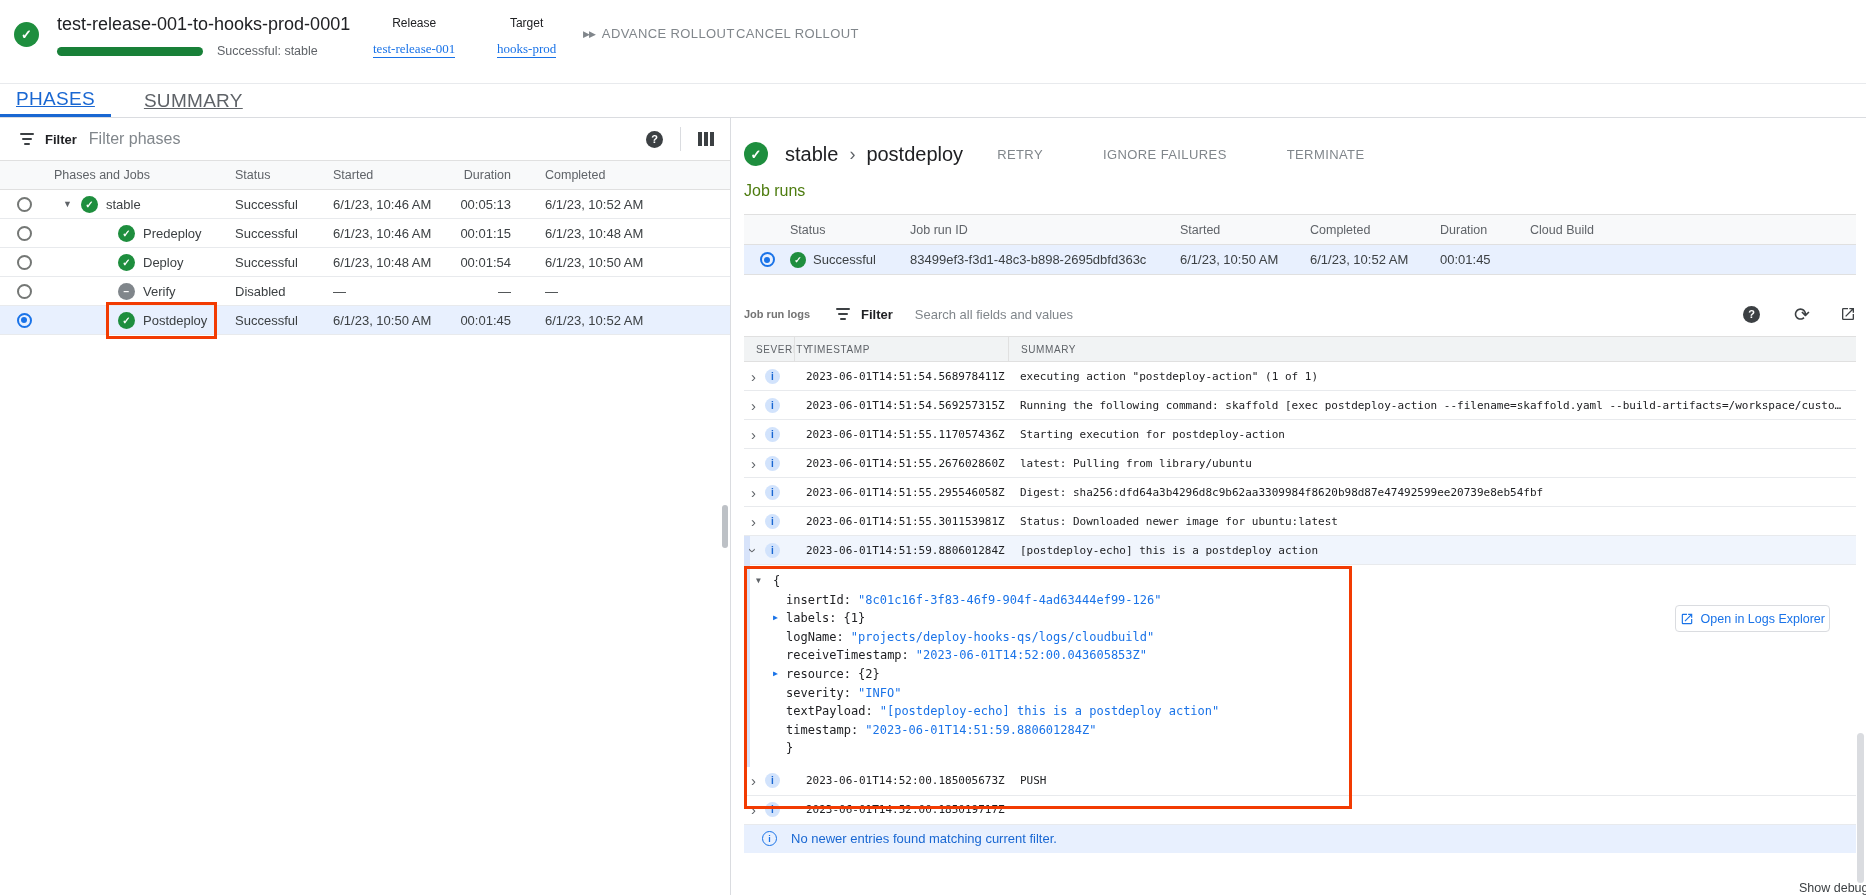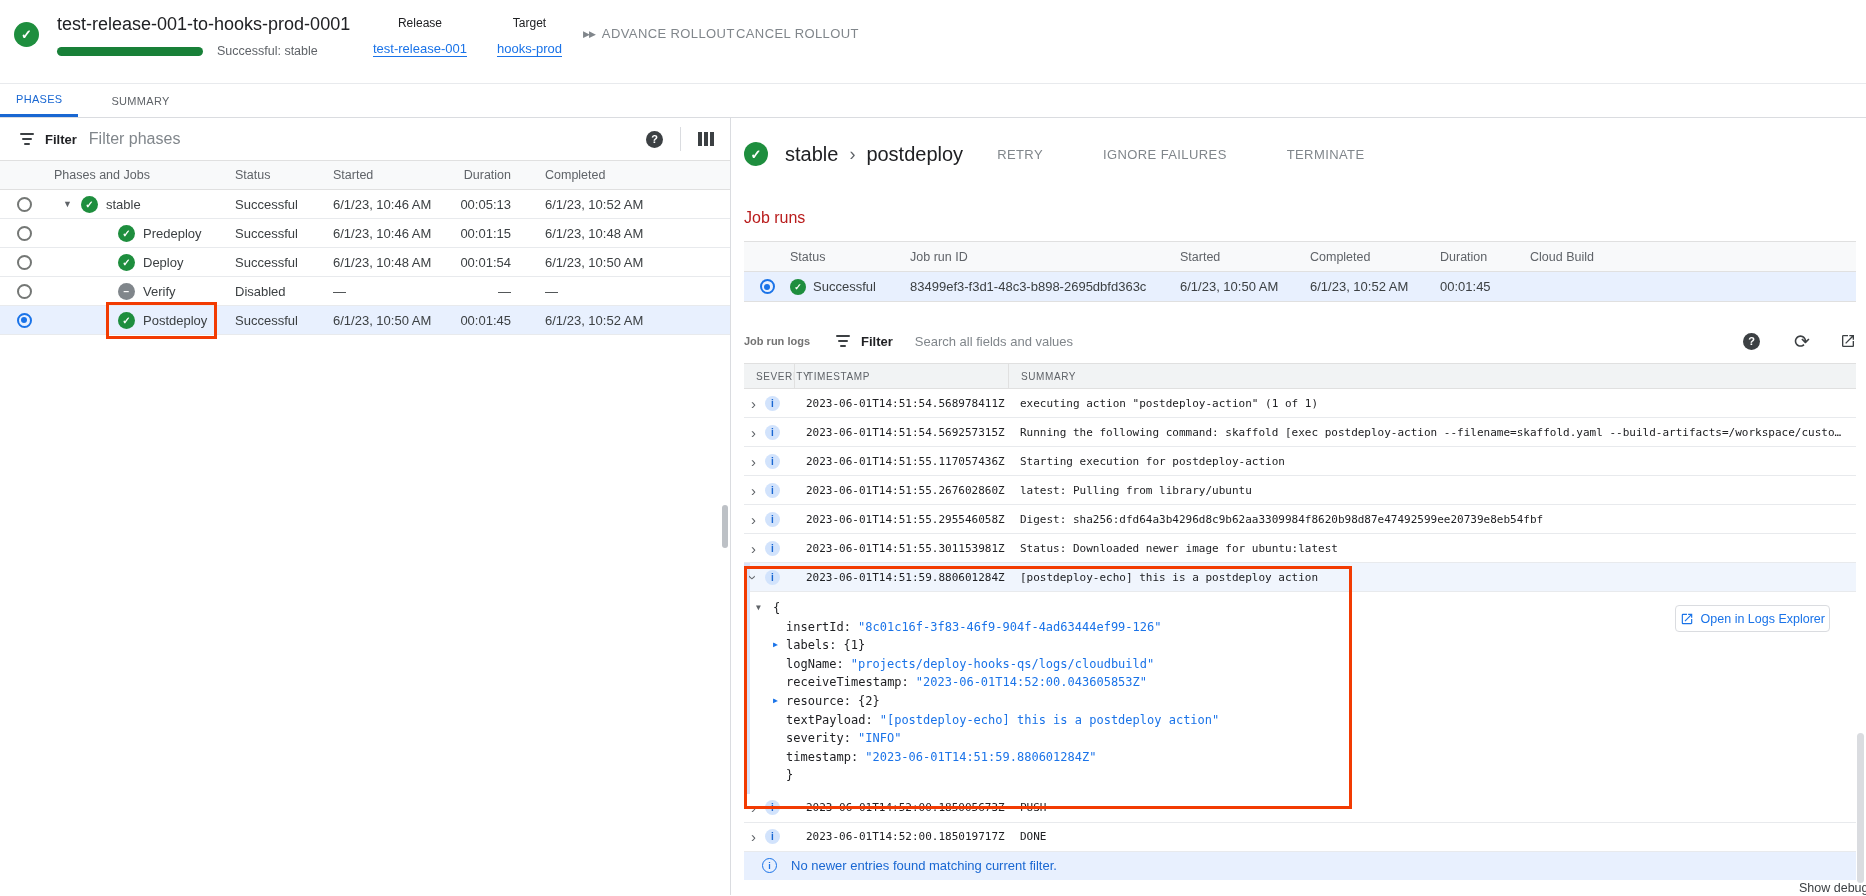--- a/index.html
+++ b/index.html
@@ -11,30 +11,30 @@
   
   .app-header { position:relative; height:84px; background:#fff; border-bottom:1px solid #e8eaed; }
   .circle { border-radius:50%; display:flex; align-items:center; justify-content:center; color:#fff; flex:0 0 auto; }
   .hdr-check { position:absolute; left:14px; top:22px; width:25px; height:25px; background:#1e8e3e; font-size:13px; font-weight:bold; }
   .hdr-title { position:absolute; left:57px; top:14px; font-size:18px; font-weight:500; color:#202124; }
   .hdr-progress-row { position:absolute; left:57px; top:44px; display:flex; align-items:center; }
   .progress-bar { width:146px; height:9px; background:#188038; border-radius:5px; }
   .hdr-status-text { margin-left:14px; font-size:12.5px; color:#5f6368; }
   .hdr-meta { position:absolute; top:16px; }
   .hdr-meta .m-label { font-size:12px; color:#202124; font-weight:500;text-align:center; }
-  .hdr-meta .m-link { display:inline-block; margin-top:11px; font-size:13px; color:#1a73e8; border-bottom:1px solid #1a73e8; cursor:pointer; }
+  .hdr-meta .m-link { display:inline-block; margin-top:11px; font-size:13px; color:#1a73e8; border-bottom:1px solid #1a73e8; cursor:pointer;font-family:Liberation Serif, serif; }
   .meta-release { left:373px; }
   .meta-target { left:497px; }
   .hdr-btn { position:absolute; top:26px; background:none; border:none; font-family:inherit; font-size:13px; font-weight:500; letter-spacing:.4px; color:#80868b; cursor:pointer; display:flex; align-items:center; }
   .btn-advance { left:583px; }
   .btn-advance .ff { font-size:9px; margin-right:7px; letter-spacing:-1px; }
   .btn-cancel { left:736px; }
   
   .tab-bar { height:34px; border-bottom:1px solid #dadce0; display:flex; align-items:stretch; }
-  .tab { display:flex; align-items:center; padding:0 17px; font-size:11px; font-weight:500; letter-spacing:.3px; color:#5f6368; cursor:pointer; }
+  .tab { display:flex; align-items:center; padding:0 17px; font-size:19px; font-weight:500; letter-spacing:.3px; color:#5f6368; cursor:pointer;text-decoration:underline; }
   .tab.active { color:#1967d2; border-bottom:3px solid #1967d2; padding:0 16px; }
   .tab + .tab { margin-left:16px; }
   
   .main { display:flex; height:777px; }
   .left-panel { width:731px; border-right:1px solid #dadce0; position:relative; }
   .right-panel { flex:1; position:relative; padding:0 10px 0 13px; }
   
   .filter-bar { height:42px; display:flex; align-items:center; padding:0 16px 0 20px; }
   .funnel { display:inline-block; margin-right:11px; }
   .funnel i { display:block; height:2px; background:#3c4043; margin:3px 0; border-radius:1px; }
@@ -64,21 +64,21 @@
   .ph-ic { width:17px; height:17px; font-size:10px; font-weight:bold; margin-right:8px; }
   .ic-green { background:#1e8e3e; } .ic-gray { background:#80868b; }
   
   .detail-title { display:flex; align-items:center; margin-top:24px; }
   .dt-check { width:24px; height:24px; background:#1e8e3e; font-size:13px; font-weight:bold; }
   .dt-crumb { margin-left:17px; font-size:20px; font-weight:500; color:#202124; display:flex; align-items:center; }
   .dt-crumb .sep { color:#5f6368; margin:0 11px; font-size:18px; }
   .dt-actions { display:flex; margin-left:34px; gap:60px; }
   .txt-btn { background:none; border:none; font-family:inherit; font-size:13px; font-weight:500; letter-spacing:.4px; color:#80868b; cursor:pointer; }
   
-  .jr-title { margin-top:43px; font-size:16px; color:#b91c1c; }
+  .jr-title { margin-top:16px; font-size:16px; color:#4d7c0f; }
   .jr-table { margin-top:14px; }
   .jr-grid { display:grid; grid-template-columns:46px 120px 270px 130px 130px 90px 1fr; align-items:center; }
   .jr-header { height:31px; background:#f8f9fa; border-top:1px solid #e0e0e0; border-bottom:1px solid #e0e0e0; color:#5f6368; font-size:12.5px; }
   .jr-row { height:30px; background:#e8f0fe; border-bottom:1px solid #e0e0e0; font-size:13px; color:#3c4043; cursor:pointer; }
   .jr-status { display:flex; align-items:center; gap:7px; }
   .jr-ic { width:16px; height:16px; font-size:9px; font-weight:bold; }
   
   .logs-toolbar { margin-top:17px; height:44px; display:flex; align-items:center; }
   .lt-title { font-size:11px; font-weight:700; color:#737373; margin-right:26px; }
   .lt-input { border:none; outline:none; font-family:inherit; font-size:13px; flex:1; margin-left:10px; color:#3c4043; }
@@ -433,27 +433,27 @@
                 <span class="jkey">receiveTimestamp:</span>
                 <span class="jval">"2023-06-01T14:52:00.043605853Z"</span>
               </div>
             <div class="jline jfield">
                 <span class="jmark">▶</span>
                 <span class="jkey">resource:</span>
                 <span class="jval dark">{2}</span>
               </div>
             <div class="jline jfield">
                 <span class="jmark"></span>
+                <span class="jkey">severity:</span>
+                <span class="jval">"INFO"</span>
+              </div>
+            <div class="jline jfield">
+                <span class="jmark"></span>
                 <span class="jkey">textPayload:</span>
                 <span class="jval">"[postdeploy-echo] this is a postdeploy action"</span>
-              </div>
-            <div class="jline jfield">
-                <span class="jmark"></span>
-                <span class="jkey">severity:</span>
-                <span class="jval">"INFO"</span>
               </div>
             <div class="jline jfield">
                 <span class="jmark"></span>
                 <span class="jkey">timestamp:</span>
                 <span class="jval">"2023-06-01T14:51:59.880601284Z"</span>
               </div>
             <div class="jline jclose">
                 <span>}</span>
               </div>
           </div>
@@ -466,21 +466,20 @@
             </div>
           <div class="ts-cell mono">2023-06-01T14:52:00.185005673Z</div>
           <div class="sum-cell mono">PUSH</div>
         </div>
         <div class="log-grid log-row">
           <div class="sev-cell">
               <span class="chev">›</span>
               <span class="circle info-ic">i</span>
             </div>
           <div class="ts-cell mono">2023-06-01T14:52:00.185019717Z</div>
-          <div class="sum-cell mono">DONE</div>
         </div>
 
         <div class="info-banner">
           <span class="circle banner-ic">i</span>
           <span class="banner-text">No newer entries found matching current filter.</span>
         </div>
       </div>
 
       <button class="explorer-btn">
         <svg width="14" height="14" viewBox="0 0 24 24" fill="#1a73e8">

